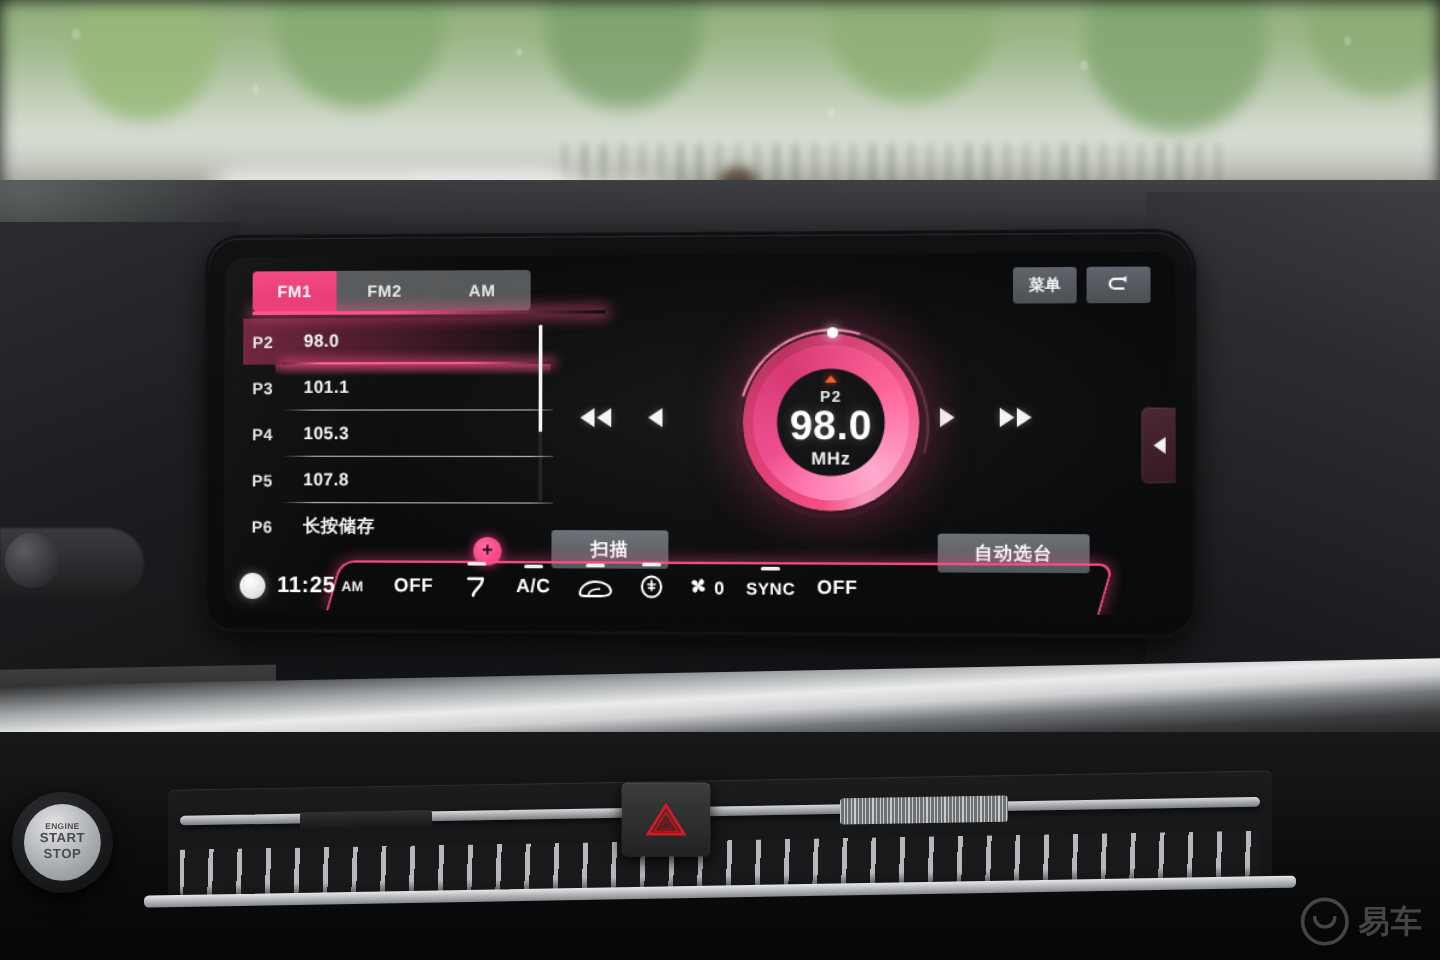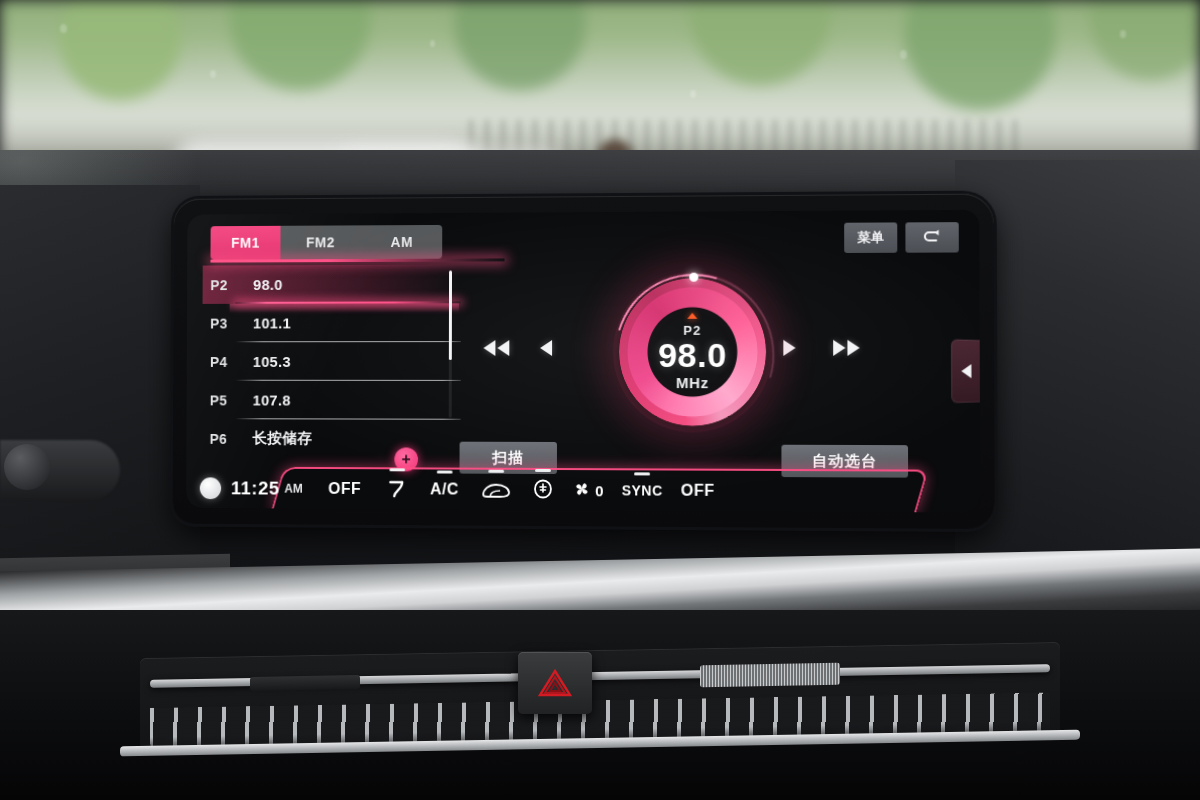--- a/index.html
+++ b/index.html
@@ -435,15 +435,28 @@
   <div class="hazard">
     <span>
       <svg width="34" height="30" viewBox="0 0 34 30">
         <path d="M17 3 L32 27 L2 27 Z" stroke="#d31b23" stroke-width="2.4" fill="none"></path>
         <path d="M17 9 L27 25 L7 25 Z" stroke="#b0161d" stroke-width="2" fill="none"></path>
         <path d="M17 15 L22 23 L12 23 Z" stroke="#8d1016" stroke-width="1.8" fill="none"></path>
       </svg>
     </span>
   </div>
 
-
+  <div class="startstop">
+    <div class="startstop-inner">
+      <div class="ss-e">ENGINE</div>
+      <div class="ss-l">START</div>
+      <div class="ss-l">STOP</div>
+    </div>
+  </div>
+
+  <div class="wm">
+    <div class="wm-logo">
+      <div class="wm-logo-in"></div>
+    </div>
+    <div class="wm-text">易车</div>
+  </div>
 
 </div>
 
 </body></html>

